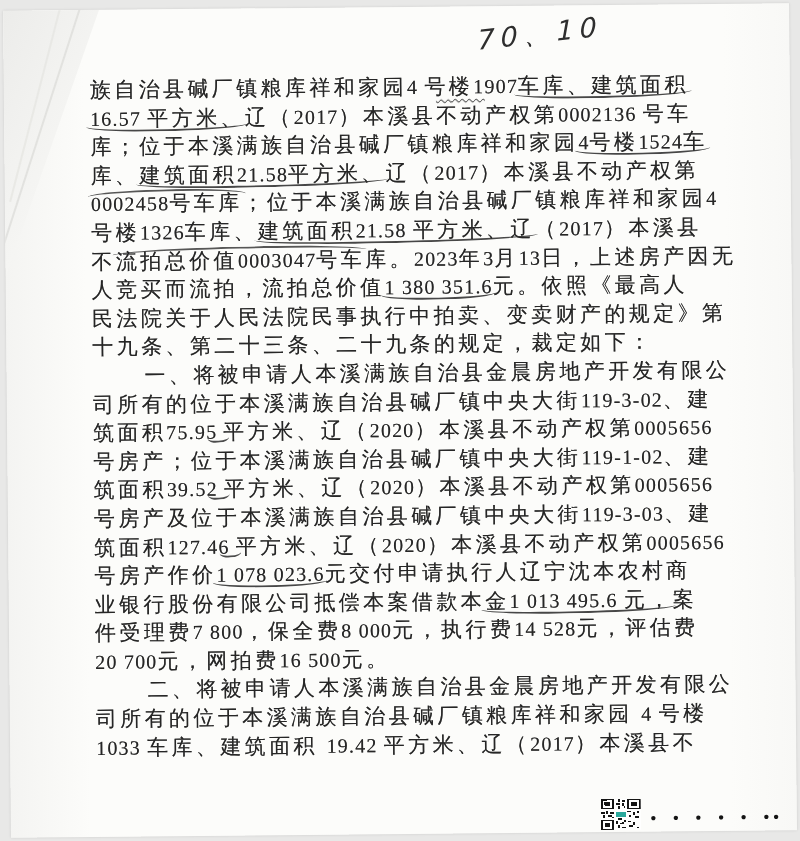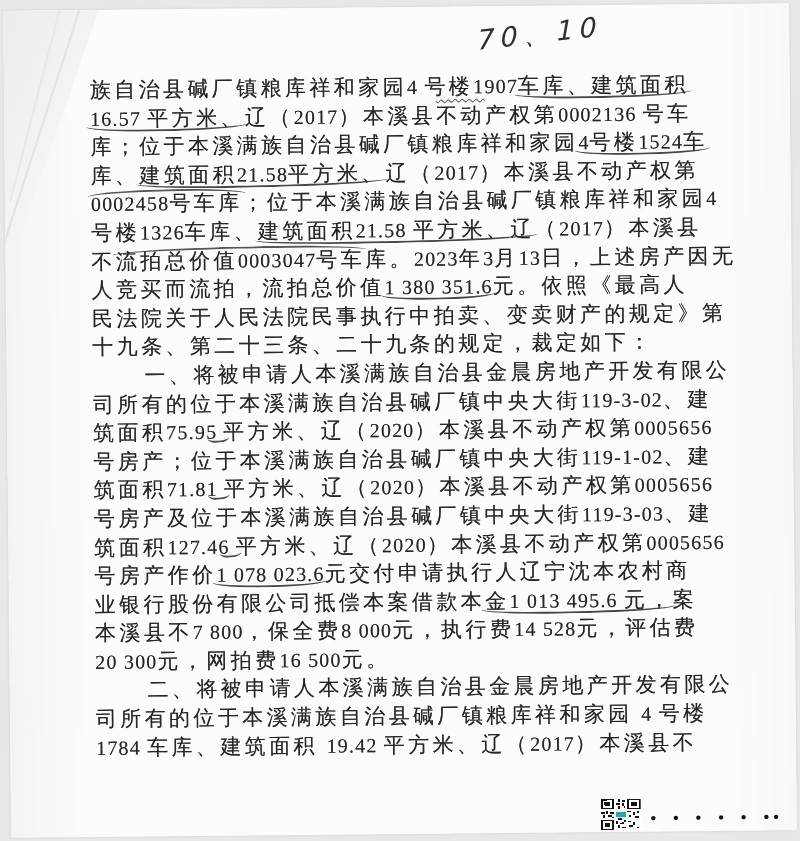--- a/index.html
+++ b/index.html
@@ -95,30 +95,30 @@
       <div class="line"><span class="m-o"><span class="num">0002458</span><span>号车库</span></span><span><span>；位于本溪满族自治县碱厂镇粮库祥和家园</span><span class="num">4</span></span></div>
       <div class="line"><span><span>号楼</span><span class="num">1326</span><span>车库、</span></span><span class="m-u"><span>建筑面积</span><span class="num">21.58 </span><span>平方米、辽</span></span><span><span>（</span><span class="num">2017</span><span>）本溪县</span></span></div>
       <div class="line"><span><span>不</span></span><span class="m-o"><span>流拍总价值</span><span class="num">0003047</span><span>号车</span></span><span><span>库。</span><span class="num">2023</span><span>年</span><span class="num">3</span><span>月</span><span class="num">13</span><span>日，上述房产因无</span></span></div>
       <div class="line"><span><span>人竞买而流拍，流拍总价值</span></span><span class="m-u"><span class="num">1 380 351.6</span></span><span><span>元。依照《最高人</span></span></div>
       <div class="line"><span><span>民法院关于人民法院民事执行中拍卖、变卖财产的规定》第</span></span></div>
       <div class="line"><span><span>十九条、第二十三条、二十九条的规定，裁定如下：</span></span></div>
       <div class="line indent"><span><span>一、将被申请人本溪满族自治县金晨房地产开发有限公</span></span></div>
       <div class="line"><span><span>司所有的位于本溪满族自治县碱厂镇中央大街</span><span class="num">119-3-02</span><span>、建</span></span></div>
       <div class="line"><span><span>筑面积</span><span class="num">75.95</span></span><span class="tick"></span><span><span>平方米、辽（</span><span class="num">2020</span><span>）本溪县不动产权第</span><span class="num">0005656</span></span></div>
       <div class="line"><span><span>号房产；位于本溪满族自治县碱厂镇中央大街</span><span class="num">119-1-02</span><span>、建</span></span></div>
-      <div class="line"><span><span>筑面积</span><span class="num">71.81</span></span><span class="tick"></span><span><span>平方米、辽（</span><span class="num">2020</span><span>）本溪县不动产权第</span><span class="num">0005656</span></span></div>
+      <div class="line"><span><span>筑面积</span><span class="num">39.52</span></span><span class="tick"></span><span><span>平方米、辽（</span><span class="num">2020</span><span>）本溪县不动产权第</span><span class="num">0005656</span></span></div>
       <div class="line"><span><span>号房产及位于本溪满族自治县碱厂镇中央大街</span><span class="num">119-3-03</span><span>、建</span></span></div>
       <div class="line"><span><span>筑面积</span><span class="num">127.46</span></span><span class="tick"></span><span><span>平方米、辽（</span><span class="num">2020</span><span>）本溪县不动产权第</span><span class="num">0005656</span></span></div>
       <div class="line"><span><span>号房产作价</span></span><span class="m-u"><span class="num">1 078 023.6</span></span><span><span>元交付申请执行人辽宁沈本农村商</span></span></div>
       <div class="line"><span><span>业银行股份有限公司抵偿本案借款本</span></span><span class="m-u"><span>金</span><span class="num">1 013 495.6 </span><span>元，</span></span><span><span>案</span></span></div>
-      <div class="line"><span><span>本溪县不</span><span class="num">7 800</span><span>，保全费</span><span class="num">8 000</span><span>元，执行费</span><span class="num">14 528</span><span>元，评估费</span></span></div>
-      <div class="line"><span><span class="num">20 300</span><span>元，网拍费</span><span class="num">16 500</span><span>元。</span></span></div>
+      <div class="line"><span><span>件受理费</span><span class="num">7 800</span><span>，保全费</span><span class="num">8 000</span><span>元，执行费</span><span class="num">14 528</span><span>元，评估费</span></span></div>
+      <div class="line"><span><span class="num">20 700</span><span>元，网拍费</span><span class="num">16 500</span><span>元。</span></span></div>
       <div class="line indent"><span><span>二、将被申请人本溪满族自治县金晨房地产开发有限公</span></span></div>
       <div class="line"><span><span>司所有的位于本溪满族自治县碱厂镇粮库祥和家园 </span><span class="num">4 </span><span>号楼</span></span></div>
-      <div class="line"><span><span class="num">1784 </span><span>车库、建筑面积 </span><span class="num">19.42 </span><span>平方米、辽（</span><span class="num">2017</span><span>）本溪县不</span></span></div>
+      <div class="line"><span><span class="num">1033 </span><span>车库、建筑面积 </span><span class="num">19.42 </span><span>平方米、辽（</span><span class="num">2017</span><span>）本溪县不</span></span></div>
     </div>
 
   <svg class="qr" viewBox="0 0 21 21" preserveAspectRatio="none" shape-rendering="crispEdges">
     <rect x="0" y="0" width="21" height="21" fill="#ffffff"></rect>
     <path d="M0 0h7v7h-7z" fill="#141414"></path>
       <rect x="1" y="1" width="5" height="5" fill="#ffffff"></rect>
       <rect x="2" y="2" width="3" height="3" fill="#141414"></rect>
     <path d="M14 0h7v7h-7z" fill="#141414"></path>
       <rect x="15" y="1" width="5" height="5" fill="#ffffff"></rect>
       <rect x="16" y="2" width="3" height="3" fill="#141414"></rect>

